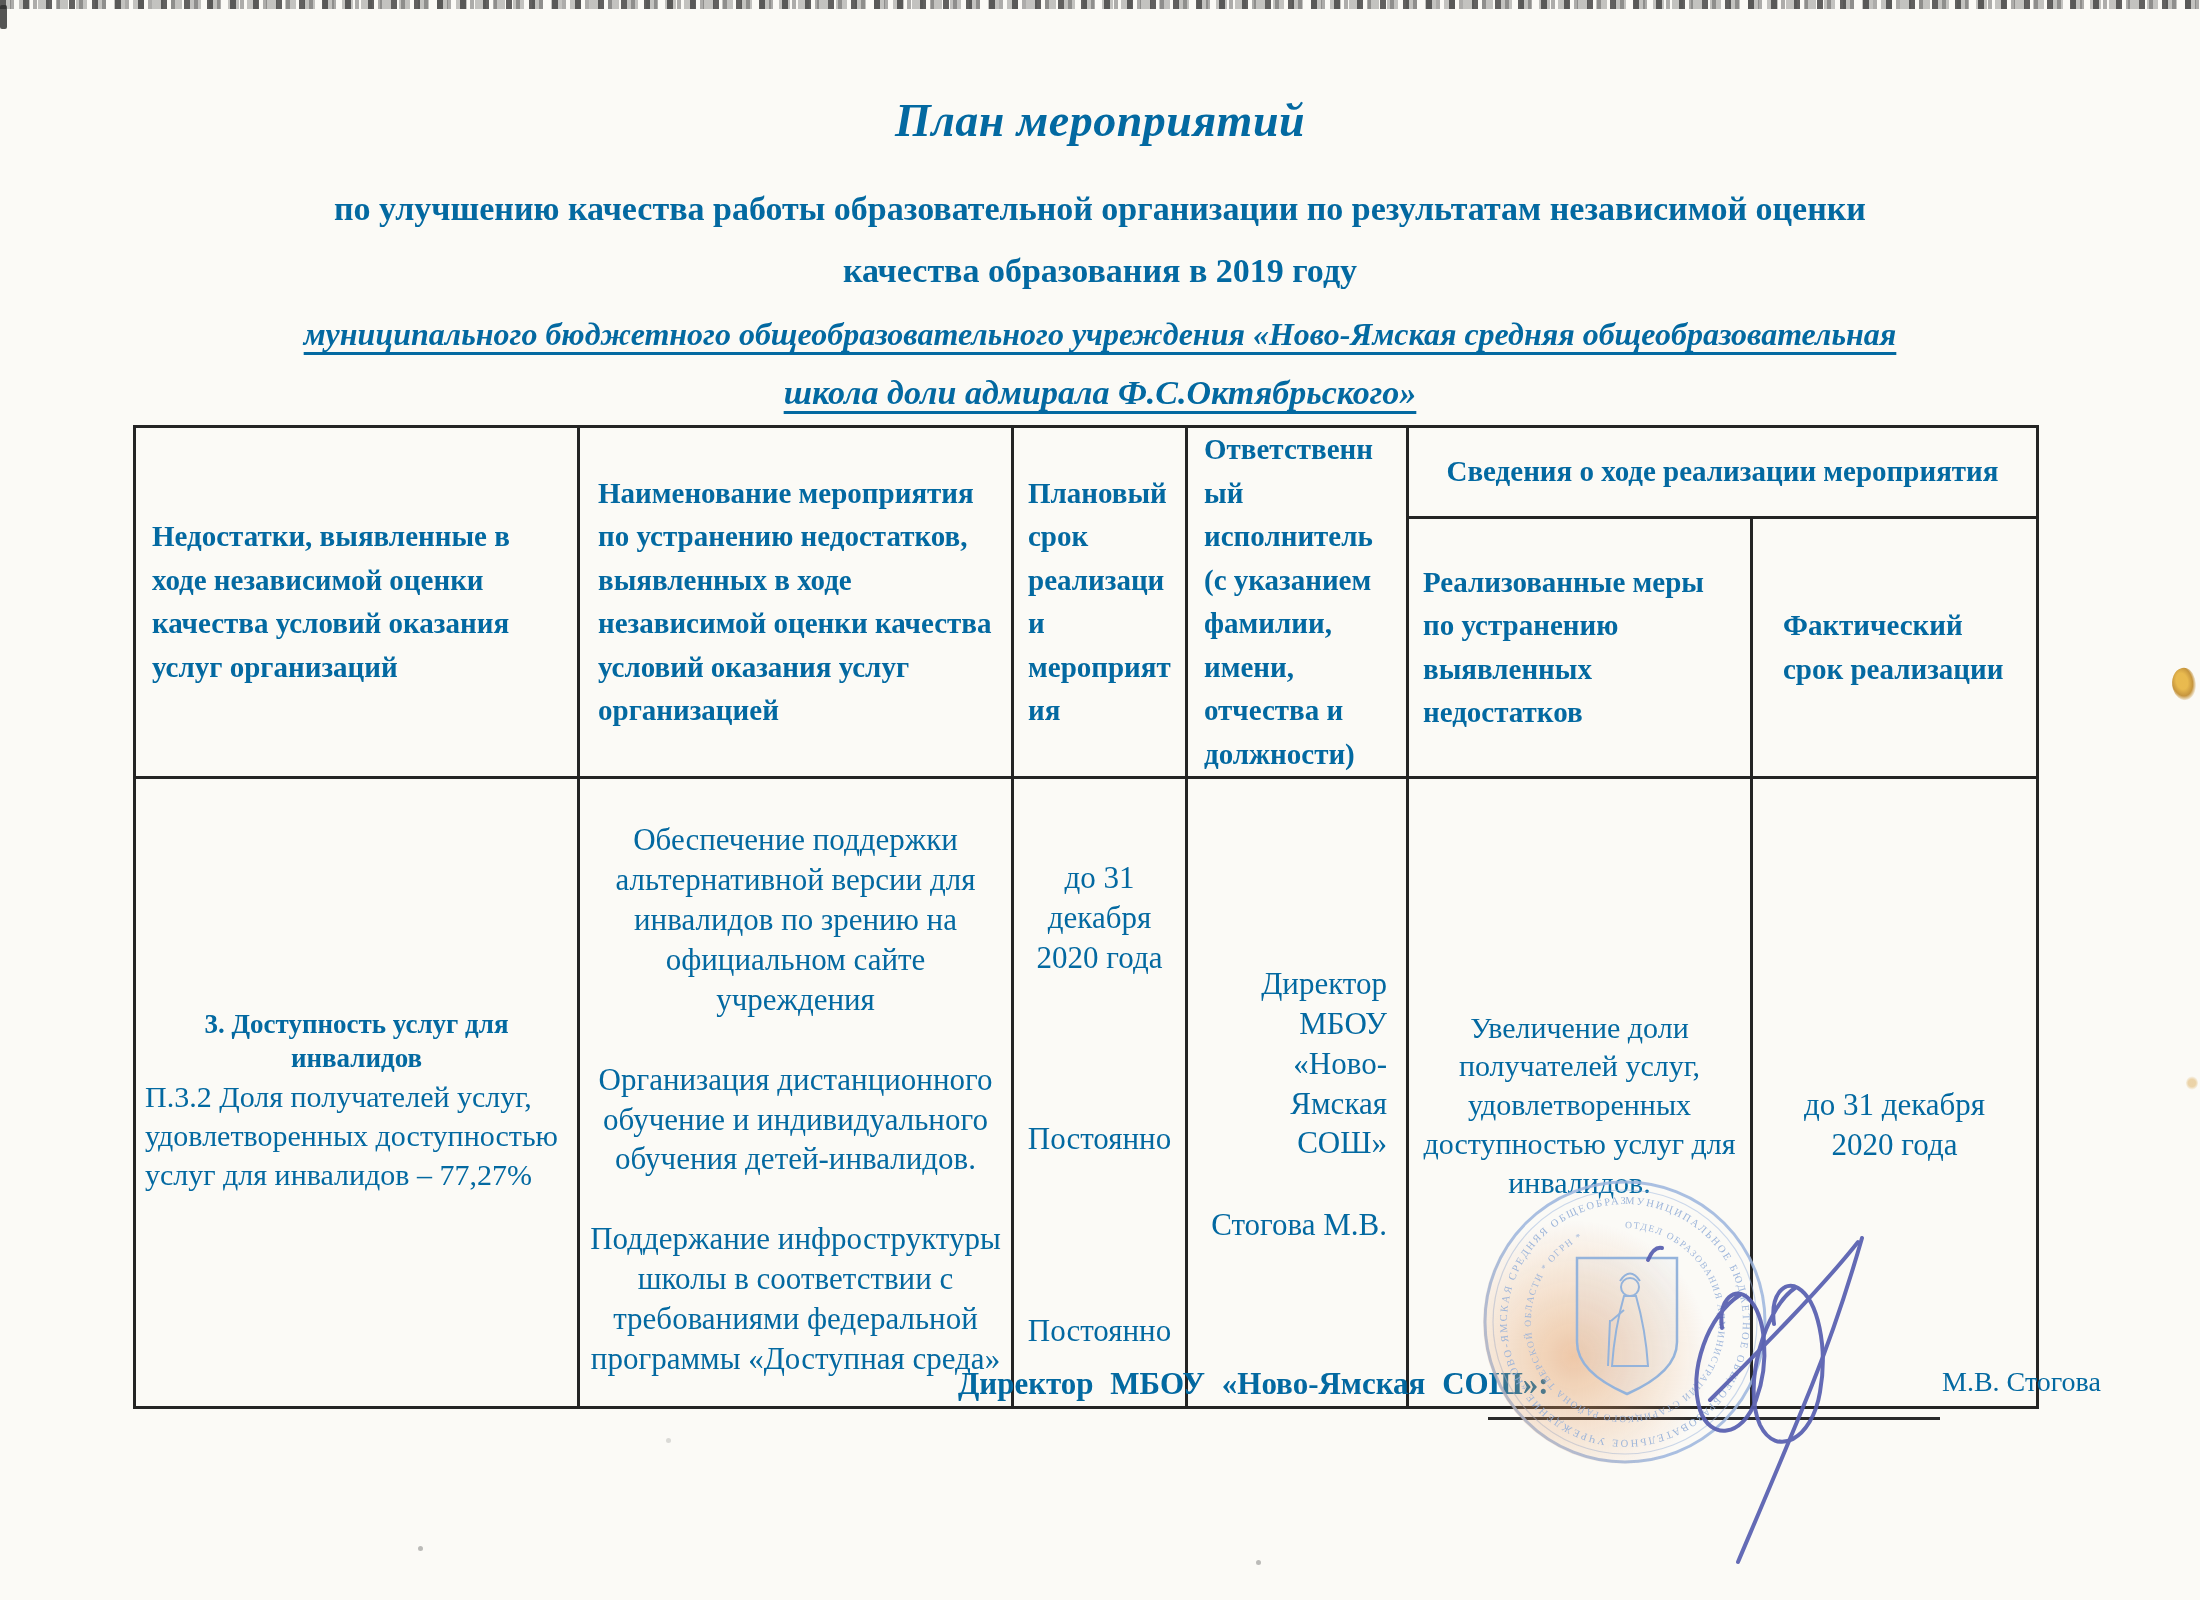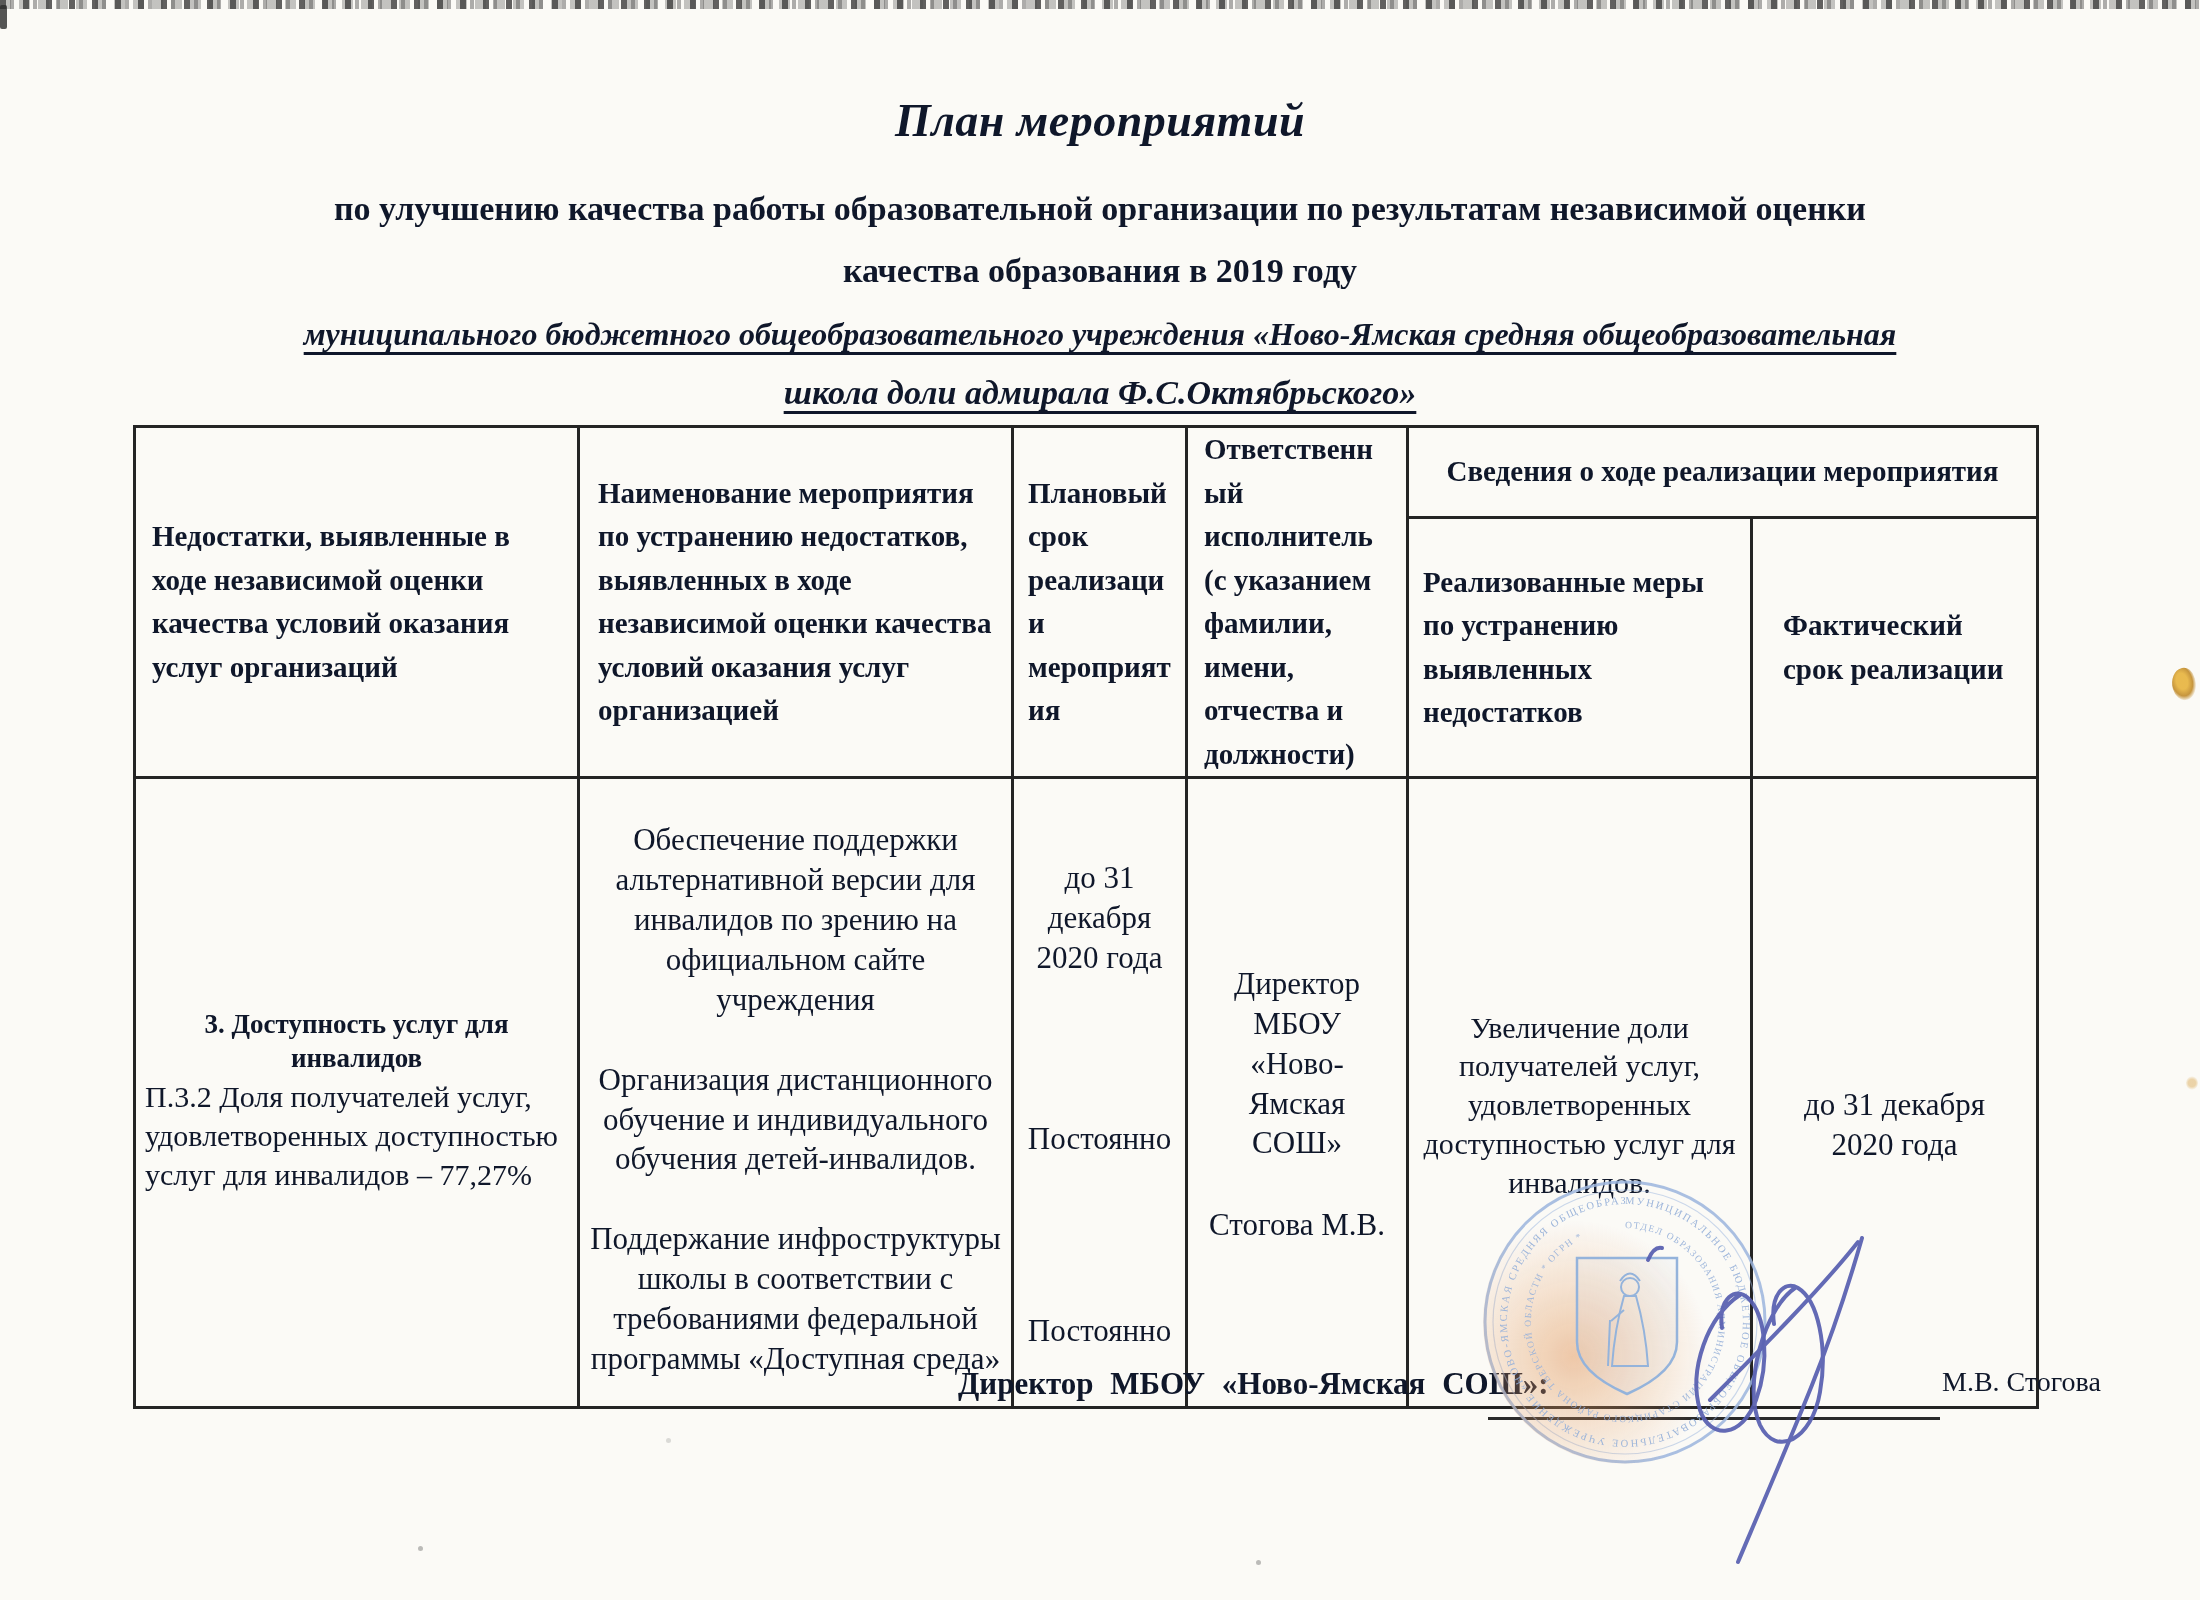--- a/index.html
+++ b/index.html
@@ -1,20 +1,20 @@
 <!DOCTYPE html>
 <html lang="ru"><head>
 <meta charset="utf-8">
 <style>
   html,body{margin:0;padding:0;background:#d8d8d4;}
   .page{
     position:relative; width:2200px; height:1600px; overflow:hidden;
     background:#fbfaf6;
     font-family:"Liberation Serif","DejaVu Serif",serif;
-    color:#0f172a;
+    color:#0369a1;
   }
   
   .scan-top{
     position:absolute; top:0; left:0; width:2200px; height:9px; opacity:.8;
     background:
       repeating-linear-gradient(90deg, rgba(25,25,25,.85) 0 6px, rgba(25,25,25,0) 6px 10px, rgba(35,35,35,.45) 10px 14px, rgba(25,25,25,0) 14px 23px),
       repeating-linear-gradient(90deg, rgba(50,50,50,.35) 0 11px, transparent 11px 19px);
     filter:blur(.4px);
   }
   .corner-mark{position:absolute; left:0; top:5px; width:7px; height:24px; background:#2c2c2c; border-radius:2px; opacity:.8;}
@@ -52,21 +52,21 @@
   .def-title{font-weight:bold; text-align:center; font-size:27px;}
   .def-text{margin-top:2px; text-align:left; font-size:30px;}
   .cell-meas{padding:14px 8px 0 8px; text-align:center;}
   .cell-meas p{margin:0;}
   .cell-meas p.m2{margin-top:40px;}
   .cell-meas p.m3{margin-top:40px;}
   .cell-plan{padding:24px 2px 0 2px; text-align:center;}
   .cell-plan p{margin:0;}
   .cell-plan p.g1{margin-top:142px;}
   .cell-plan p.g2{margin-top:152px;}
-  .cell-resp{padding:24px 18px 0 18px; text-align:center;}
+  .cell-resp{padding:24px 18px 0 18px; text-align:right;}
   .cell-resp p{margin:0;}
   .cell-resp p.name{margin-top:42px;}
   .cell-real{padding:26px 12px 0 12px; text-align:center; font-size:30px;}
   .cell-fact{padding:64px 18px 0 18px; text-align:center;}
   
   .sig-label{position:absolute; left:958px; top:1366px; font-size:31px; font-weight:bold; word-spacing:9px; white-space:nowrap;}
   .sig-underline{position:absolute; left:1488px; top:1417px; width:452px; height:3px; background:#2a2a2a;}
   .sig-name{position:absolute; left:1942px; top:1366px; font-size:28px; white-space:nowrap;}
   .stamp{position:absolute; left:1470px; top:1170px; width:310px; height:330px; opacity:.95;}
   .signature{position:absolute; left:1590px; top:1200px; width:300px; height:380px;}

